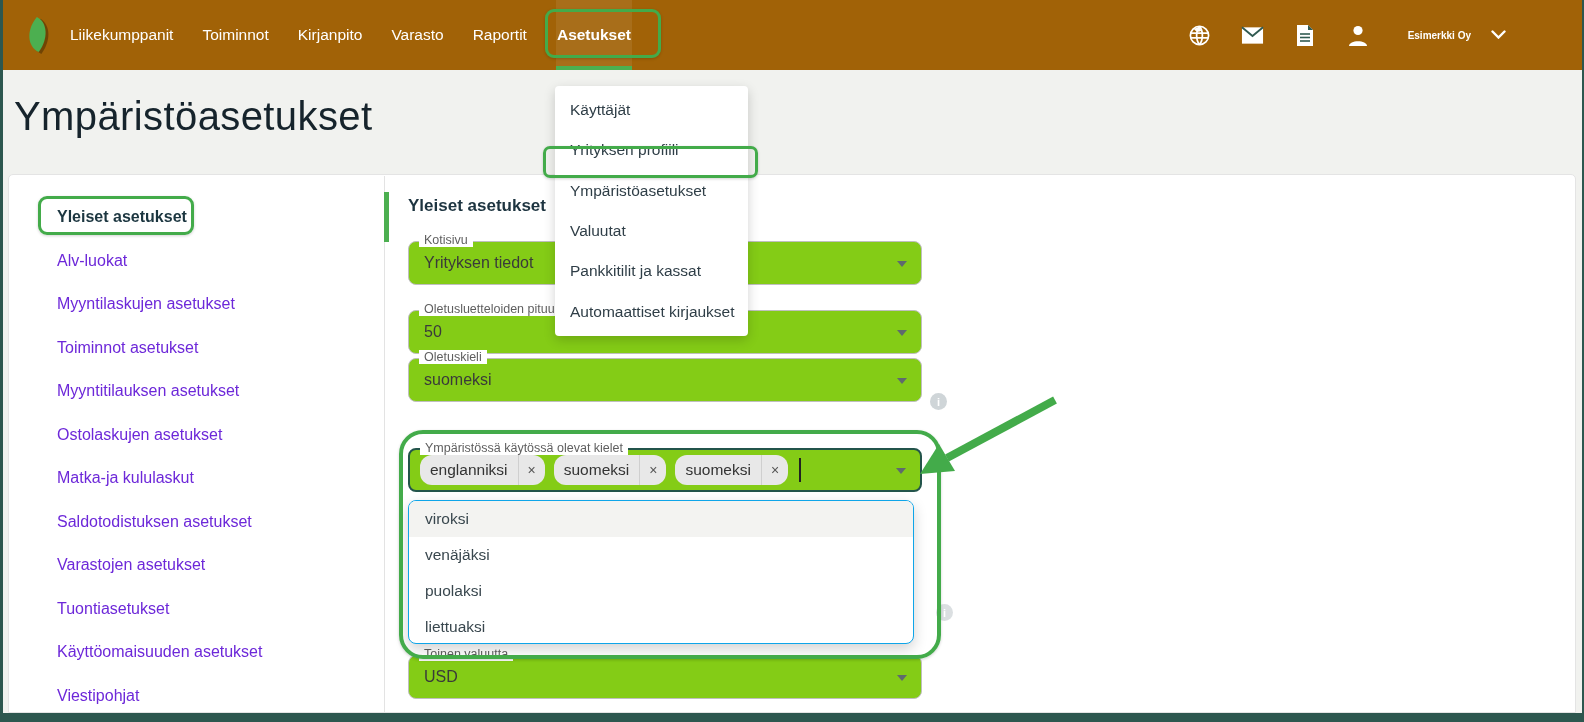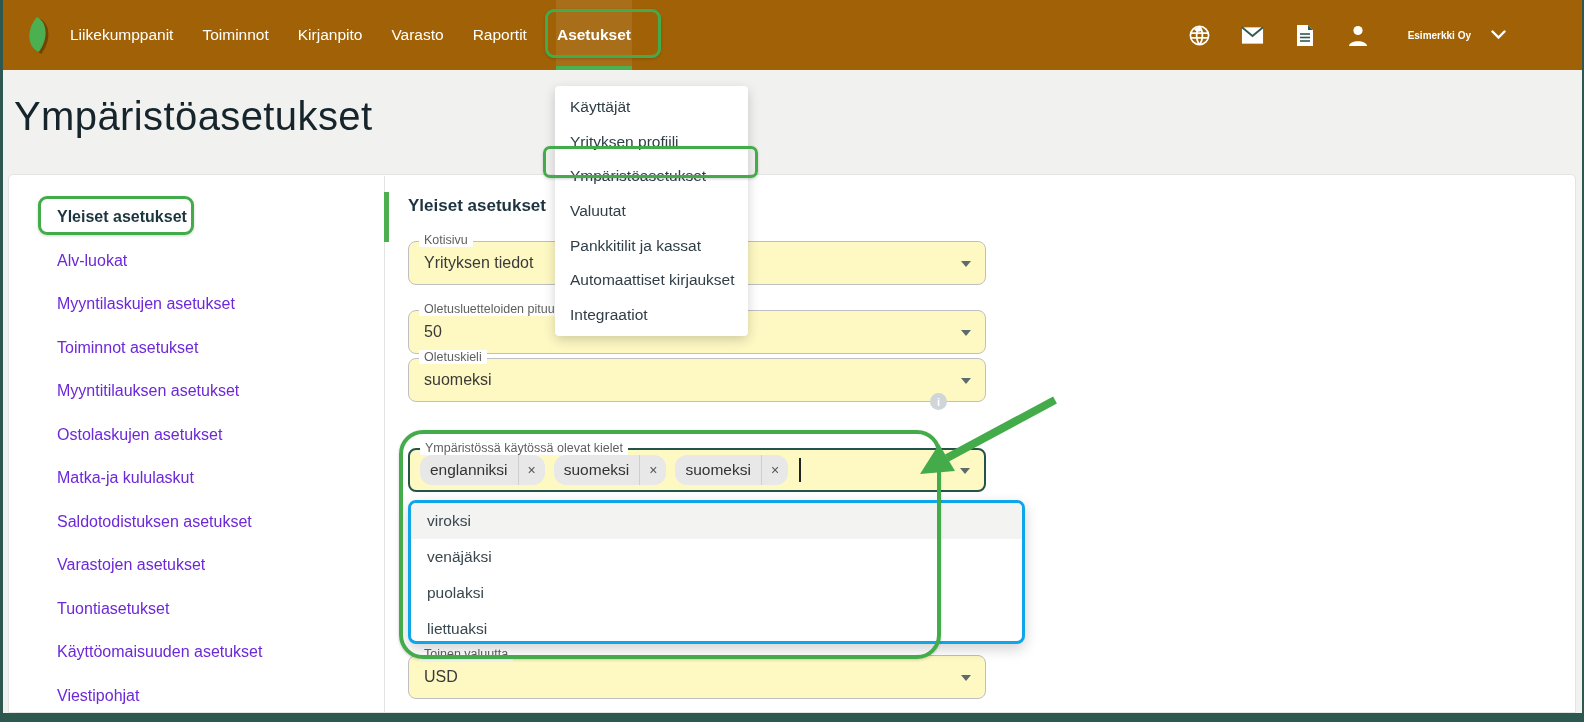--- a/index.html
+++ b/index.html
@@ -29,34 +29,34 @@
   .v-divider { position:absolute; left:384px; top:176px; bottom:9px; width:1px; background:#e3e3e3; z-index:2; }
   .active-bar { position:absolute; left:384px; top:192px; width:5px; height:50px; background:#4caf50; z-index:3; }
 
   
   .sidebar { position:absolute; left:9px; top:195px; width:370px; z-index:2; }
   .side-item { height:43.5px; line-height:43.5px; padding-left:48px; font-size:16px; color:#6d28d9; cursor:pointer; white-space:nowrap; }
   .side-item--active { font-weight:700; color:#1c3640; }
 
   
   .main-heading { position:absolute; left:408px; top:196px; font-size:17px; font-weight:700; color:#1d3440; z-index:2; }
-  .field { position:absolute; left:408px; width:578px; height:44px; border:1px solid #bfbfbf; border-radius:8px; background:#fef9c3; z-index:2; }
+  .field { position:absolute; left:408px; width:514px; height:44px; border:1px solid #bfbfbf; border-radius:8px; background:#84cc16; z-index:2; }
   .field-label { position:absolute; top:-9px; left:10px; background:#fff; padding:0 5px; font-size:12.5px; color:#5f5f5f; white-space:nowrap; }
   .field-value { position:absolute; left:15px; top:50%; transform:translateY(-50%); font-size:16px; color:#3a3a3a; }
   .caret { position:absolute; right:14px; top:50%; margin-top:-2px; width:0; height:0; border-left:5px solid transparent; border-right:5px solid transparent; border-top:6px solid #5f6a6d; }
   .field--focus { border:2px solid #23544b; }
   .chip-row { position:absolute; left:10px; top:0; bottom:0; display:flex; align-items:center; gap:9px; }
   .chip { display:inline-flex; align-items:center; background:#e8e8e8; border-radius:12px; height:30px; font-size:15.5px; color:#333; cursor:default; }
   .chip-label { padding:0 10px; }
   .chip-x { border-left:1px solid #cfcfcf; padding:0 9px; font-size:14px; color:#555; cursor:pointer; height:100%; display:flex; align-items:center; }
   .text-cursor { width:2px; height:24px; background:#222; margin-left:2px; }
   .info { position:absolute; width:17px; height:17px; border-radius:50%; background:#cfd5d8; color:#fff; font-size:11px; font-weight:700; display:flex; align-items:center; justify-content:center; z-index:2; cursor:pointer; }
 
   
-  .lang-panel { position:absolute; left:408px; top:500px; width:617px; height:144px; background:#fff; border:3px solid #0ea5e9; border-radius:8px; box-shadow:0 5px 14px rgba(0,0,0,0.18); z-index:10; overflow:hidden; }
+  .lang-panel { position:absolute; left:408px; top:500px; width:506px; height:144px; background:#fff; border:1px solid #0ea5e9; border-radius:8px; box-shadow:0 5px 14px rgba(0,0,0,0.18); z-index:10; overflow:hidden; }
   .lang-option { height:36px; line-height:36px; padding-left:16px; font-size:15.5px; color:#39474e; cursor:pointer; }
   .lang-option--hl { background:#f3f3f1; }
 
   .settings-menu { position:absolute; left:555px; top:72px; width:193px; height:250px; background:#fff; border-radius:4px; box-shadow:0 4px 12px rgba(0,0,0,0.18); z-index:15; display:grid; grid-auto-rows:1fr; padding:4px 0;margin-top:14px; }
   .menu-item { display:flex; align-items:center; padding-left:15px; font-size:15.5px; color:#2f3e47; cursor:pointer; white-space:nowrap; }
 
   
   .anno { position:absolute; border:3px solid #43ab4a; border-radius:9px; z-index:40; pointer-events:none; box-shadow:0 1px 3px rgba(0,0,0,0.18); }
   .anno-nav { left:545px; top:9px; width:116px; height:49px; }
   .anno-menu { left:543px; top:146px; width:215px; height:32px; border-radius:7px; }
@@ -199,21 +199,20 @@
     <div class="lang-option">liettuaksi</div>
   </div>
 
   <div class="settings-menu">
     <div class="menu-item">Käyttäjät</div>
     <div class="menu-item">Yrityksen profiili</div>
     <div class="menu-item">Ympäristöasetukset</div>
     <div class="menu-item">Valuutat</div>
     <div class="menu-item">Pankkitilit ja kassat</div>
     <div class="menu-item">Automaattiset kirjaukset</div>
-    <div class="menu-item">Integraatiot</div>
   </div>
 
   <div class="anno anno-nav"></div>
   <div class="anno anno-menu"></div>
   <div class="anno anno-side"></div>
   <div class="anno anno-kielet"></div>
   <svg class="anno-arrow" width="170" height="110" viewBox="0 0 170 110">
     <line x1="160" y1="8" x2="52" y2="66" stroke="#43ab4a" stroke-width="8"></line>
     <polygon points="25,82 44,52 60,79" fill="#43ab4a"></polygon>
   </svg>

